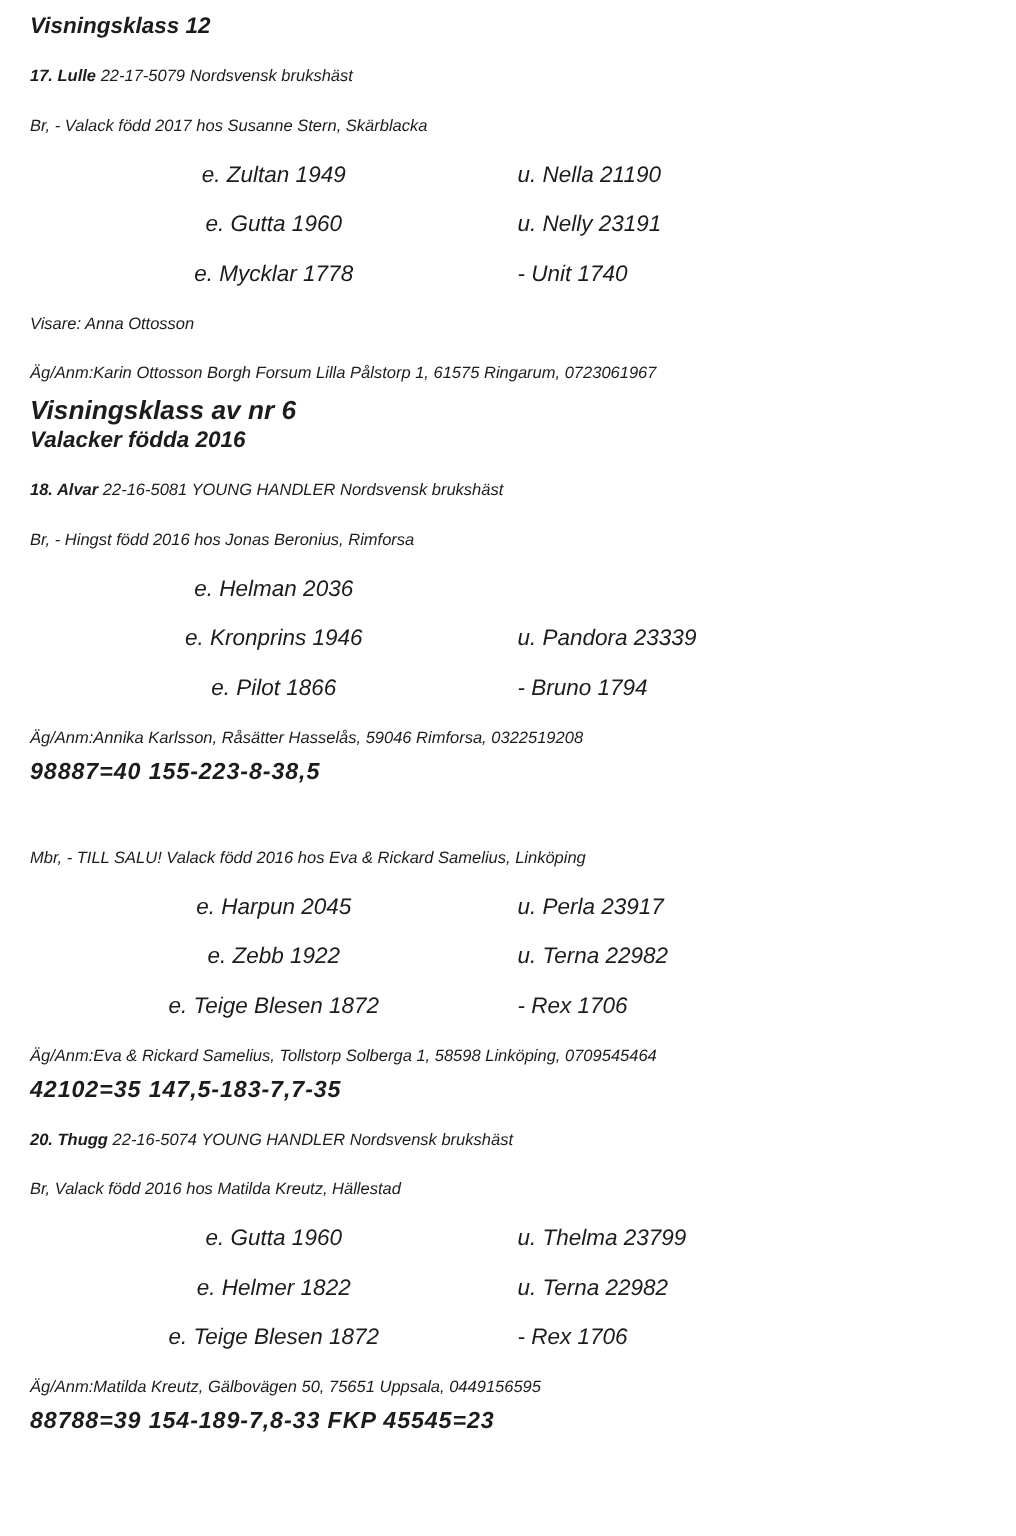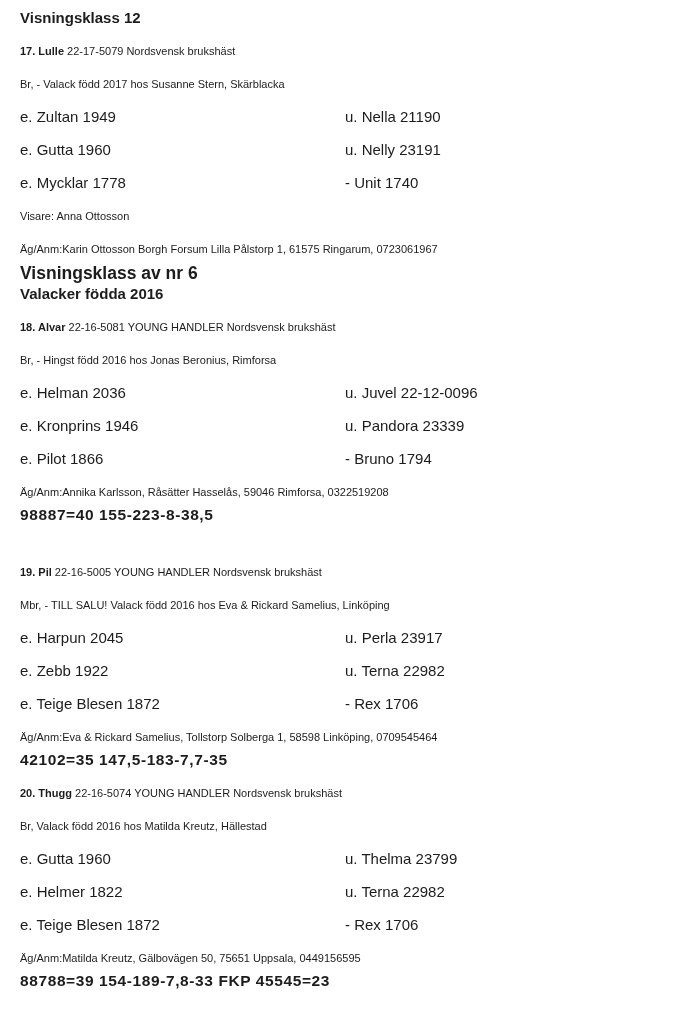--- a/index.html
+++ b/index.html
@@ -3,21 +3,21 @@
 <meta charset="utf-8">
 <style>
   * { margin: 0; padding: 0; box-sizing: border-box; }
   html, body {
     width: 677px;
     background: #ffffff;
     color: #1c1c1c;
     font-family: "Liberation Sans", sans-serif;
   }
   body { height: 1024px; overflow: hidden; }
-  .page { padding: 8px 28px 0 20px; }
+  .page { padding: 8px 28px 0 20px; font-style: italic; }
 
   .line {
     font-size: 11px;
     line-height: 20px;
     margin-bottom: 13px;
     white-space: nowrap;
   }
   .bold { font-weight: bold; }
 
   .class-heading {
@@ -32,21 +32,21 @@
     line-height: 22px;
   }
 
   .ped-row {
     display: flex;
     font-size: 15px;
     line-height: 20px;
     margin-bottom: 13px;
     white-space: nowrap;
   }
-  .ped-left { width: 325px; flex: 0 0 325px; }
+  .ped-left { width: 325px; flex: 0 0 325px; text-align: center; }
   .ped-right { flex: 1; }
 
   
   .tight { margin-bottom: 3px; }
   .score {
     font-size: 15.5px;
     font-weight: bold;
     letter-spacing: 0.6px;
     line-height: 20px;
     margin-bottom: 13px;
@@ -77,34 +77,32 @@
   <p class="line">Visare: Anna Ottosson</p>
   <p class="line tight">Äg/Anm:Karin Ottosson Borgh Forsum Lilla Pålstorp 1, 61575 Ringarum, 0723061967</p>
 
   <p class="class-heading-lg">Visningsklass av nr 6</p>
   <p class="class-heading">Valacker födda 2016</p>
 
   <p class="line"><span class="bold">18. Alvar</span> <span>22-16-5081 YOUNG HANDLER Nordsvensk brukshäst</span></p>
   <p class="line">Br, - Hingst född 2016 hos Jonas Beronius, Rimforsa</p>
   <div class="ped-row">
     <span class="ped-left">e. Helman 2036</span>
-    <span class="ped-right">u. Juvel 22-12-0096</span>
   </div>
   <div class="ped-row">
     <span class="ped-left">e. Kronprins 1946</span>
     <span class="ped-right">u. Pandora 23339</span>
   </div>
   <div class="ped-row">
     <span class="ped-left">e. Pilot 1866</span>
     <span class="ped-right">- Bruno 1794</span>
   </div>
   <p class="line tight">Äg/Anm:Annika Karlsson, Råsätter Hasselås, 59046 Rimforsa, 0322519208</p>
   <p class="score gap-after">98887=40 155-223-8-38,5</p>
 
-  <p class="line"><span class="bold">19. Pil</span> <span>22-16-5005 YOUNG HANDLER Nordsvensk brukshäst</span></p>
   <p class="line">Mbr, - TILL SALU! Valack född 2016 hos Eva &amp; Rickard Samelius, Linköping</p>
   <div class="ped-row">
     <span class="ped-left">e. Harpun 2045</span>
     <span class="ped-right">u. Perla 23917</span>
   </div>
   <div class="ped-row">
     <span class="ped-left">e. Zebb 1922</span>
     <span class="ped-right">u. Terna 22982</span>
   </div>
   <div class="ped-row">

